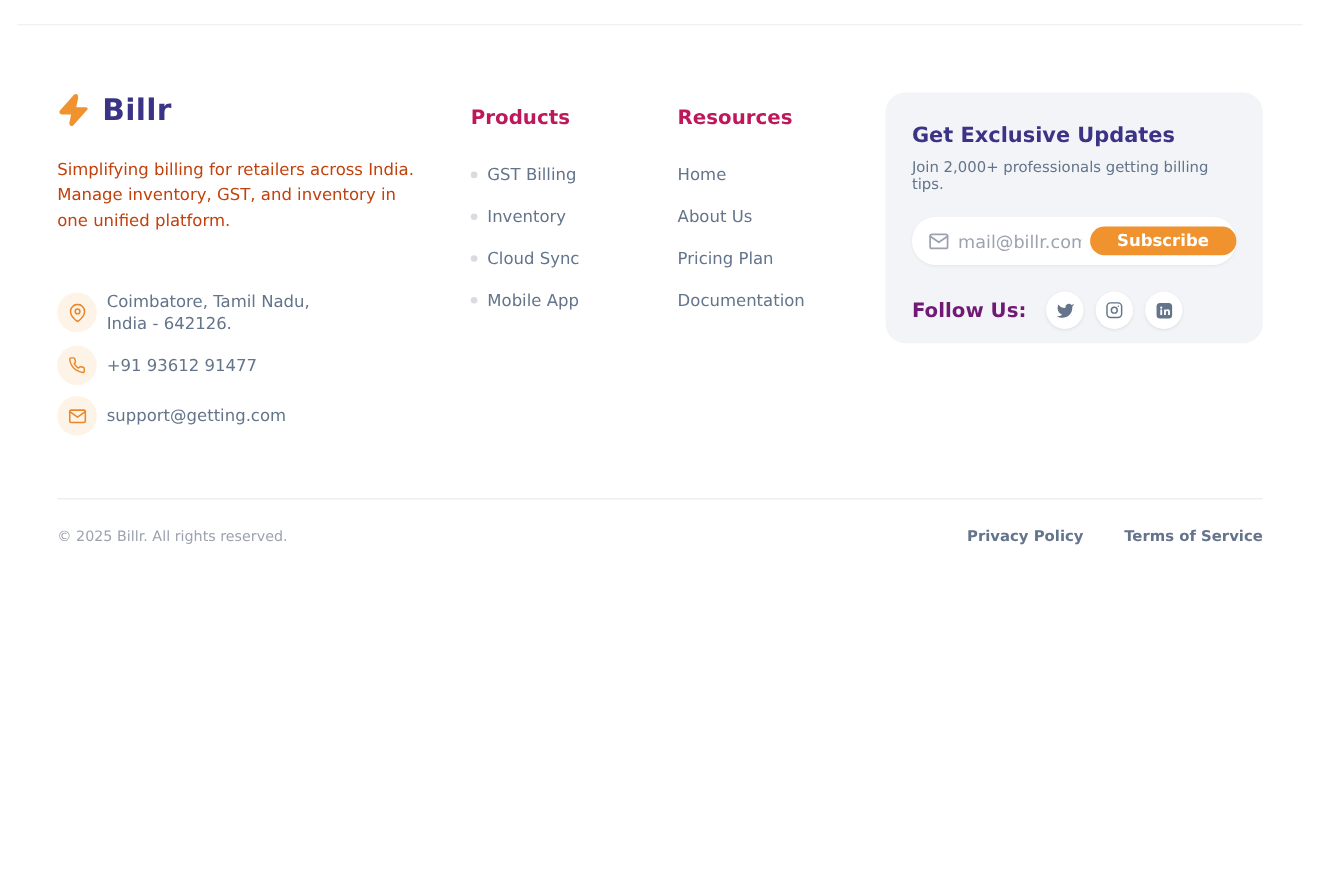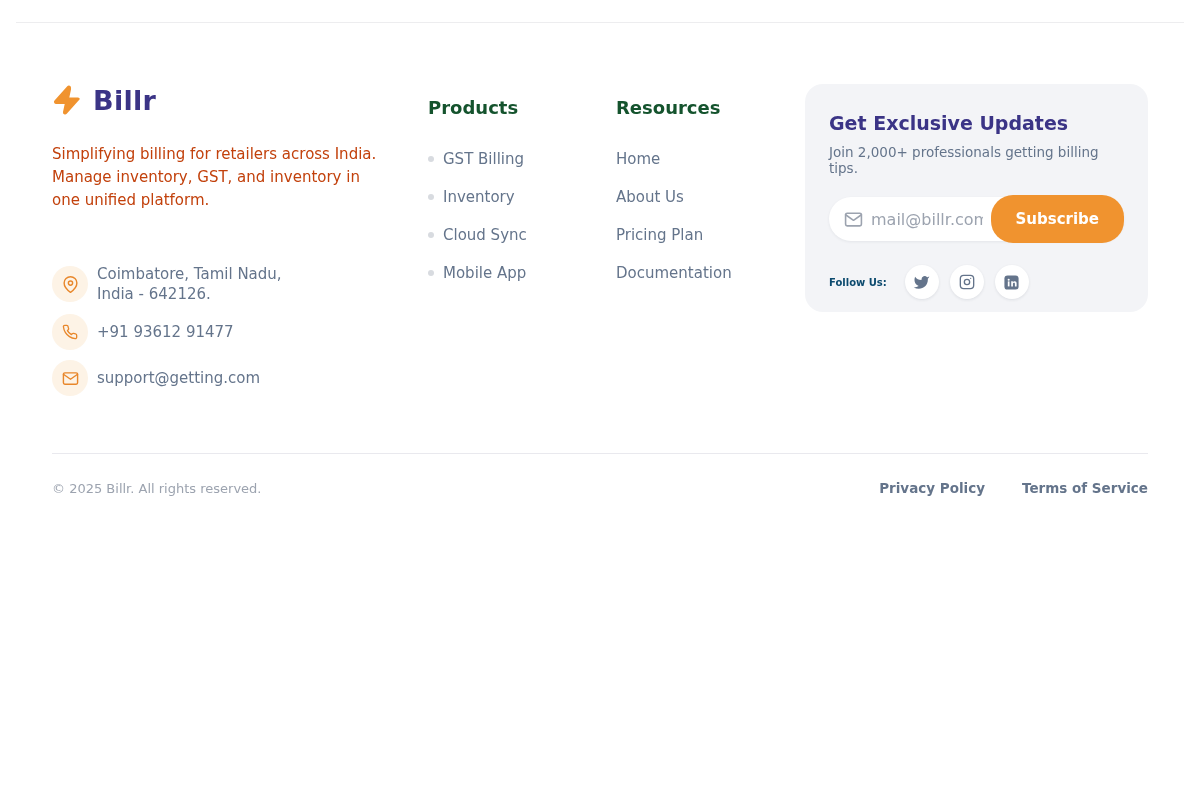--- a/index.html
+++ b/index.html
@@ -33,21 +33,21 @@
   .contact-list { margin-top: 52px; display: flex; flex-direction: column; gap: 10px; }
   .contact-row { display: flex; align-items: center; gap: 9px; }
   .contact-icon-circle {
     width: 36px; height: 36px; border-radius: 50%;
     background: #fdf3e6; flex: 0 0 auto;
     display: flex; align-items: center; justify-content: center;
   }
   .contact-text { font-size: 15px; line-height: 20px; color: #64748b; }
   
   .link-col { padding-top: 13px; }
-  .col-title { font-size: 18px; font-weight: bold; color: #14532d; }
+  .col-title { font-size: 18px; font-weight: bold; color: #be185d; }
   .link-list { list-style: none; margin-top: 32px; }
   .link-list li {
     display: flex; align-items: center; gap: 9px;
     font-size: 15px; color: #64748b;
     margin-bottom: 20px; cursor: pointer;
   }
   .bullet {
     width: 6px; height: 6px; border-radius: 50%;
     background: #d8dbe0; flex: 0 0 auto;
   }
@@ -73,29 +73,29 @@
   .email-input {
     flex: 1 1 auto; min-width: 0;
     border: none; outline: none; background: transparent;
     font-family: "DejaVu Sans", "Liberation Sans", sans-serif;
     font-size: 16px; color: #374151;
     padding: 0 8px;
   }
   .email-input::placeholder { color: #9ca3af; }
   .subscribe-btn {
     flex: 0 0 auto;
-    height: 48px; padding: 0 25px;
+    height: 26px; padding: 0 25px;
     border: none; border-radius: 22px;
     background: #f0932f;
     color: #ffffff; font-weight: bold; font-size: 15px;
     font-family: "DejaVu Sans", "Liberation Sans", sans-serif;
     cursor: pointer;
   }
   .follow-row { margin-top: 24px; display: flex; align-items: center; gap: 11px; }
-  .follow-label { font-size: 10px; font-weight: bold; color: #0c4a6e; margin-right: 7px; }
+  .follow-label { font-size: 18px; font-weight: bold; color: #701a75; margin-right: 7px; }
   .social-circle {
     width: 34px; height: 34px; border-radius: 50%;
     background: #ffffff;
     box-shadow: 0 1px 3px rgba(30,41,59,.10);
     display: flex; align-items: center; justify-content: center;
     cursor: pointer;
   }
   
   .bottom-divider {
     width: 1096px; margin: 57px auto 0;

